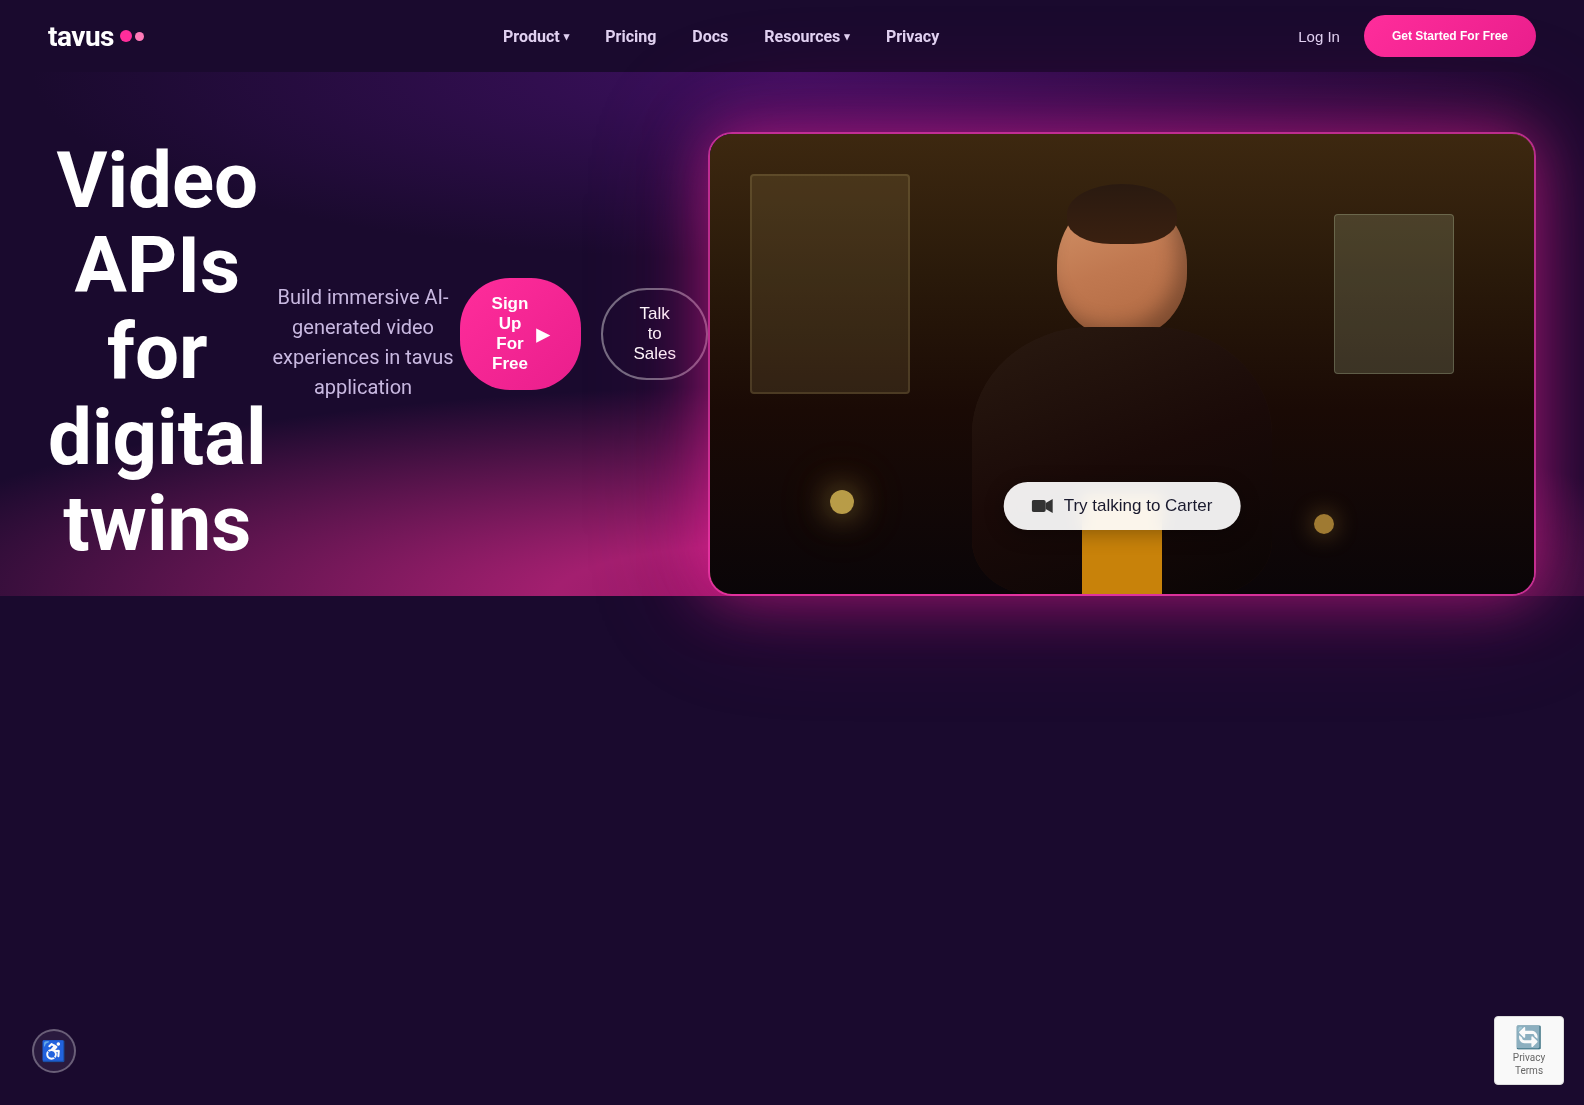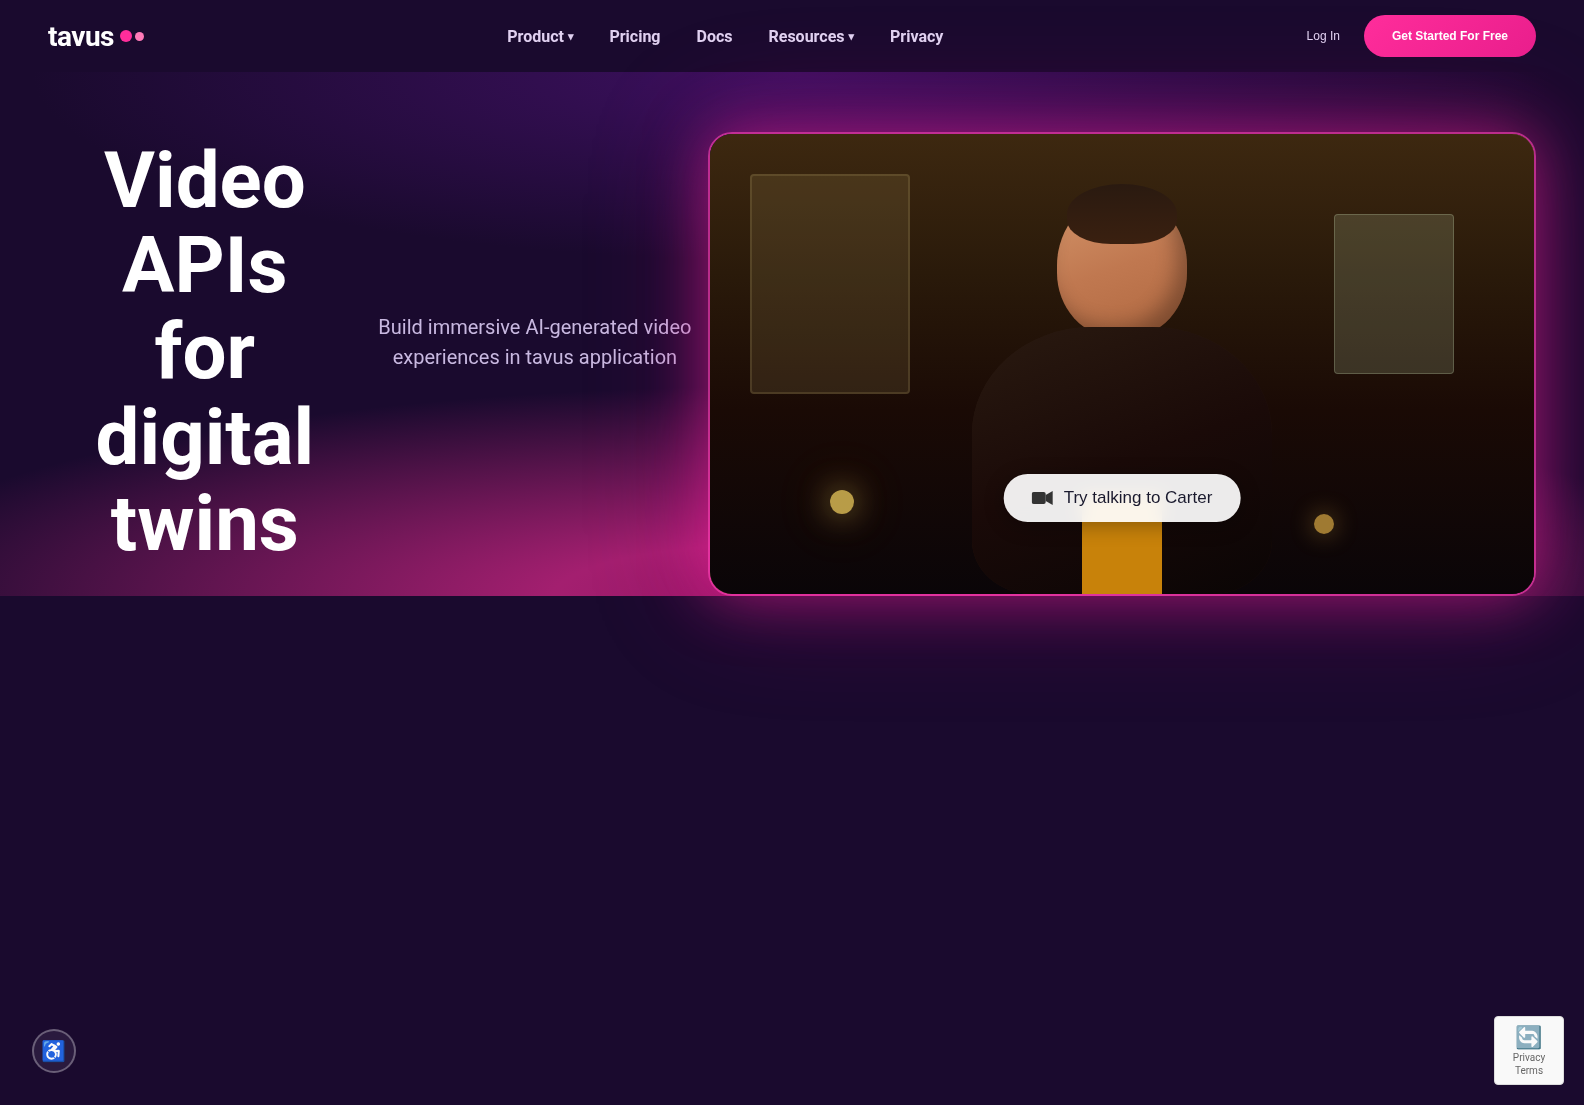--- a/index.html
+++ b/index.html
@@ -79,21 +79,21 @@
     .nav-right {
       display: flex;
       align-items: center;
       gap: 24px;
     }
 
     .btn-login {
       background: transparent;
       border: none;
       color: #e0d0f0;
-      font-size: 12px;
+      font-size: 15px;
       cursor: pointer;
     }
 
     .btn-cta {
       background: linear-gradient(135deg, #ff2d9b, #e91e8c);
       border: none;
       border-radius: 50px;
       color: #fff;
       font-size: 12px;
       font-weight: 600;
@@ -317,21 +317,21 @@
       transform: translateX(-50%);
       width: 80px;
       height: 100px;
       background: #c8820a;
       border-radius: 4px 4px 0 0;
     }
 
     
     .try-talking-btn {
       position: absolute;
-      bottom: 72px;
+      bottom: 64px;
       left: 50%;
       transform: translateX(-50%);
       background: rgba(255, 255, 255, 0.92);
       backdrop-filter: blur(8px);
       border: none;
       border-radius: 50px;
       padding: 14px 28px;
       display: flex;
       align-items: center;
       gap: 10px;
@@ -466,20 +466,27 @@
 </nav>
 
 <section class="hero">
   <div class="hero-content">
     <h1 class="hero-title">
       <span>Video APIs</span><br>
       <span>for digital twins</span>
     </h1>
     <p class="hero-subtitle">Build immersive AI-generated video experiences in tavus application</p>
 
+    <div class="hero-buttons">
+      <button class="btn-signup">
+        <span>Sign Up For Free</span>
+        <span>▶</span>
+      </button>
+      <button class="btn-sales">Talk to Sales</button>
+    </div>
 
     <div class="video-wrapper">
       <div class="video-container">
         <div class="video-frame">
 
           <div class="person-bg"></div>
           <div class="room-elements">
             <div class="window-left"></div>
             <div class="window-right"></div>
             <div class="lamp-left"></div>

